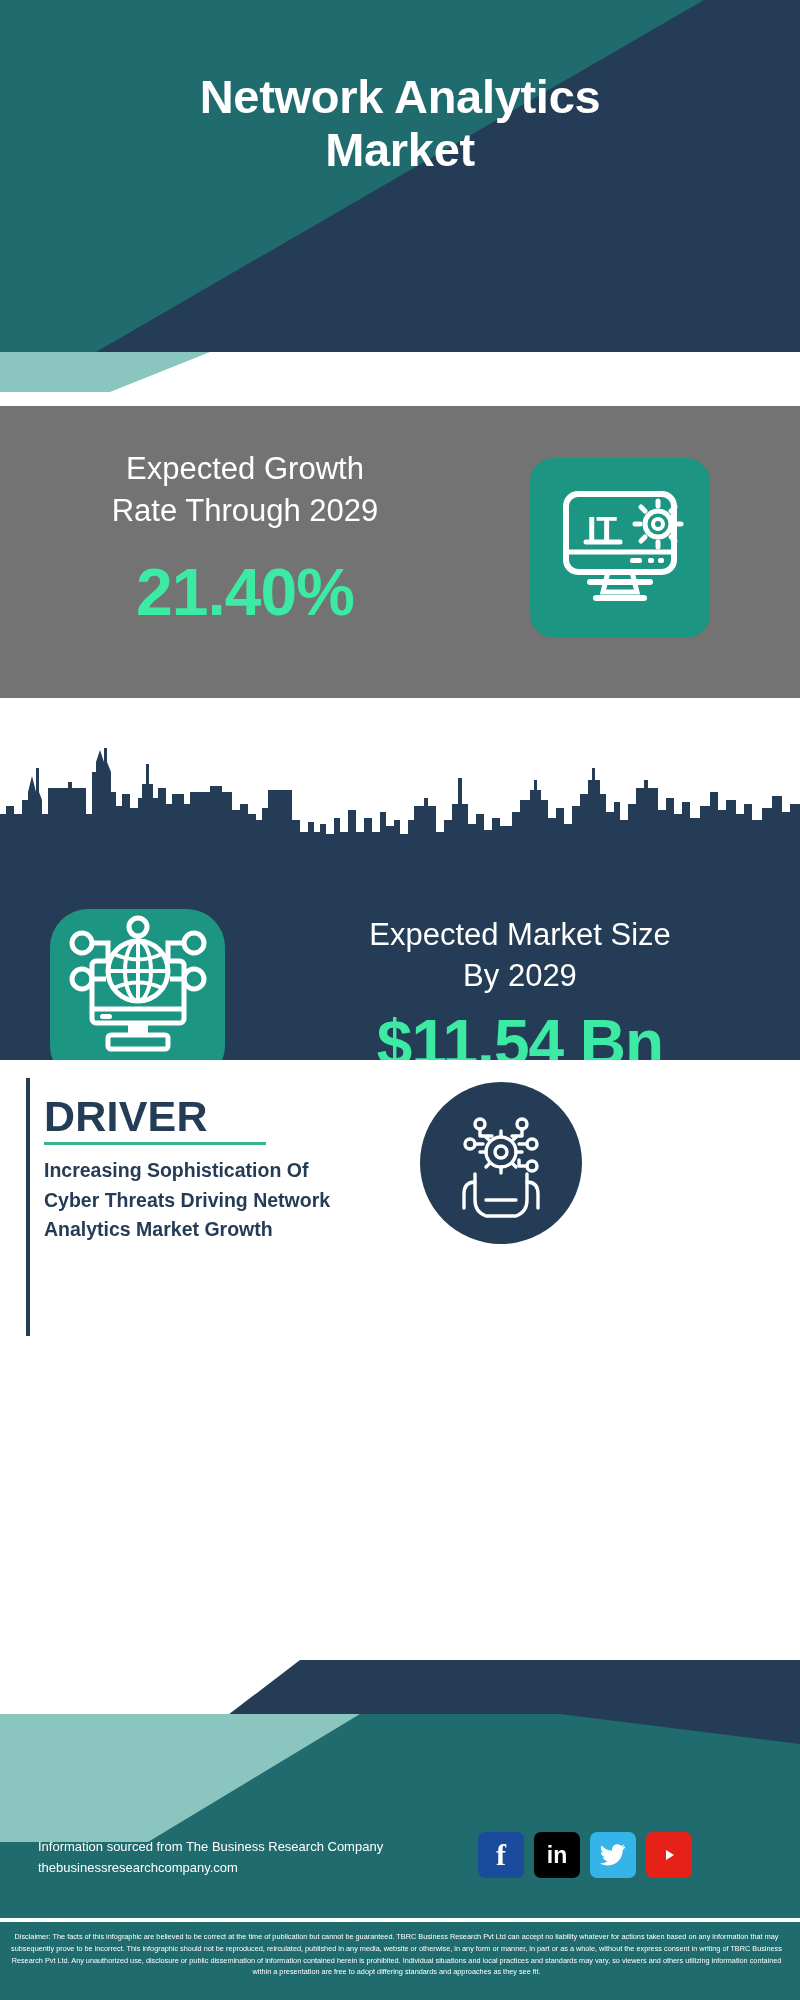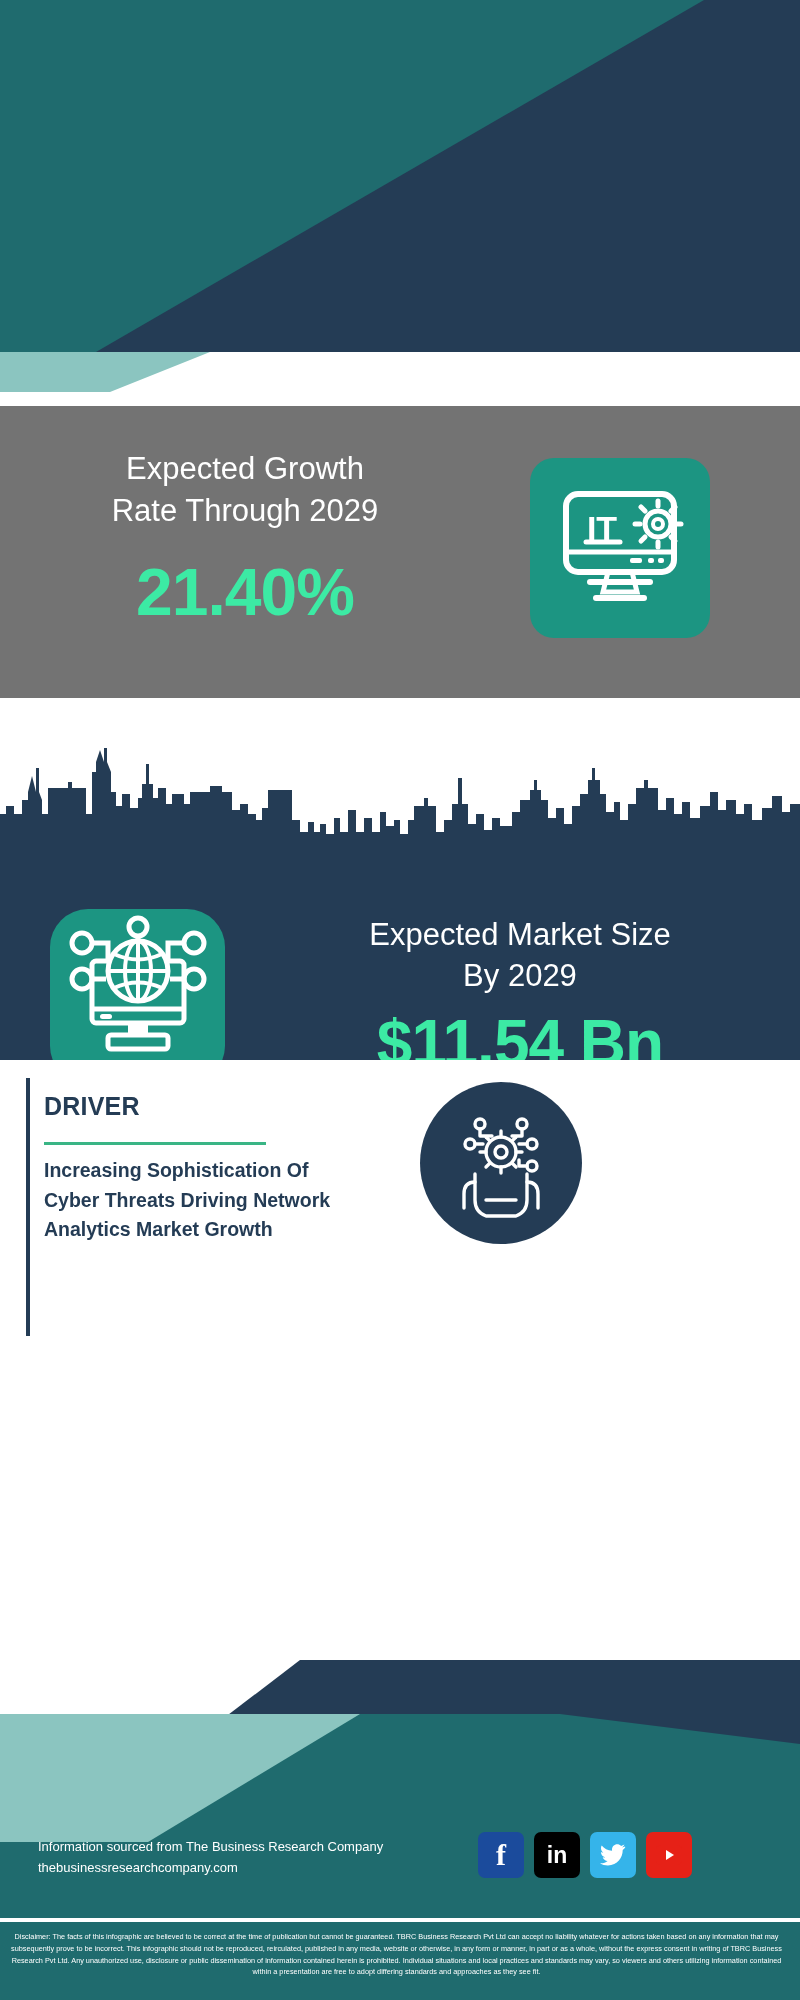--- a/index.html
+++ b/index.html
@@ -140,20 +140,24 @@
   .disclaimer-rule {
     position:absolute; left:0; top:1918px; width:800px; height:3px;
     background:#ffffff;
   }
 </style>
 </head>
 <body>
 
 <div class="header">
   <div class="header-diag"></div>
+  <div class="header-title">
+    <div>Network Analytics</div>
+    <div>Market</div>
+  </div>
 </div>
 <div class="teal-wedge"></div>
 
 <div class="growth">
   <div class="growth-text">
     <div>Expected Growth</div>
     <div>Rate Through 2029</div>
   </div>
   <div class="growth-value">21.40%</div>
 
@@ -244,21 +248,21 @@
     <div>Expected Market Size</div>
     <div>By 2029</div>
   </div>
   <div class="market-value">$11.54 Bn</div>
 </div>
 
 <div class="content">
 
   <div class="block" style="top:0;height:290px;">
     <div class="rule-vert" style="top:18px;height:258px;"></div>
-    <div class="block-title" style="left:44px; top:32px; font-size:25px;">DRIVER</div>
+    <div class="block-title" style="left:44px; top:32px; font-size:43px;">DRIVER</div>
     <div class="block-underline" style="left:44px; top:82px; width:222px;"></div>
     <div class="block-body" style="left:44px; top:96px; width:360px;">
       <div>Increasing Sophistication Of</div>
       <div>Cyber Threats Driving Network</div>
       <div>Analytics Market Growth</div>
     </div>
     <div class="circle-icon" style="left:420px; top:22px; width:162px; height:162px;">
       <svg width="162" height="162" viewBox="0 0 162 162">
         <g fill="none" stroke="#ffffff" stroke-width="3.4" stroke-linecap="round" stroke-linejoin="round">
           <circle cx="81" cy="70" r="15"></circle>

